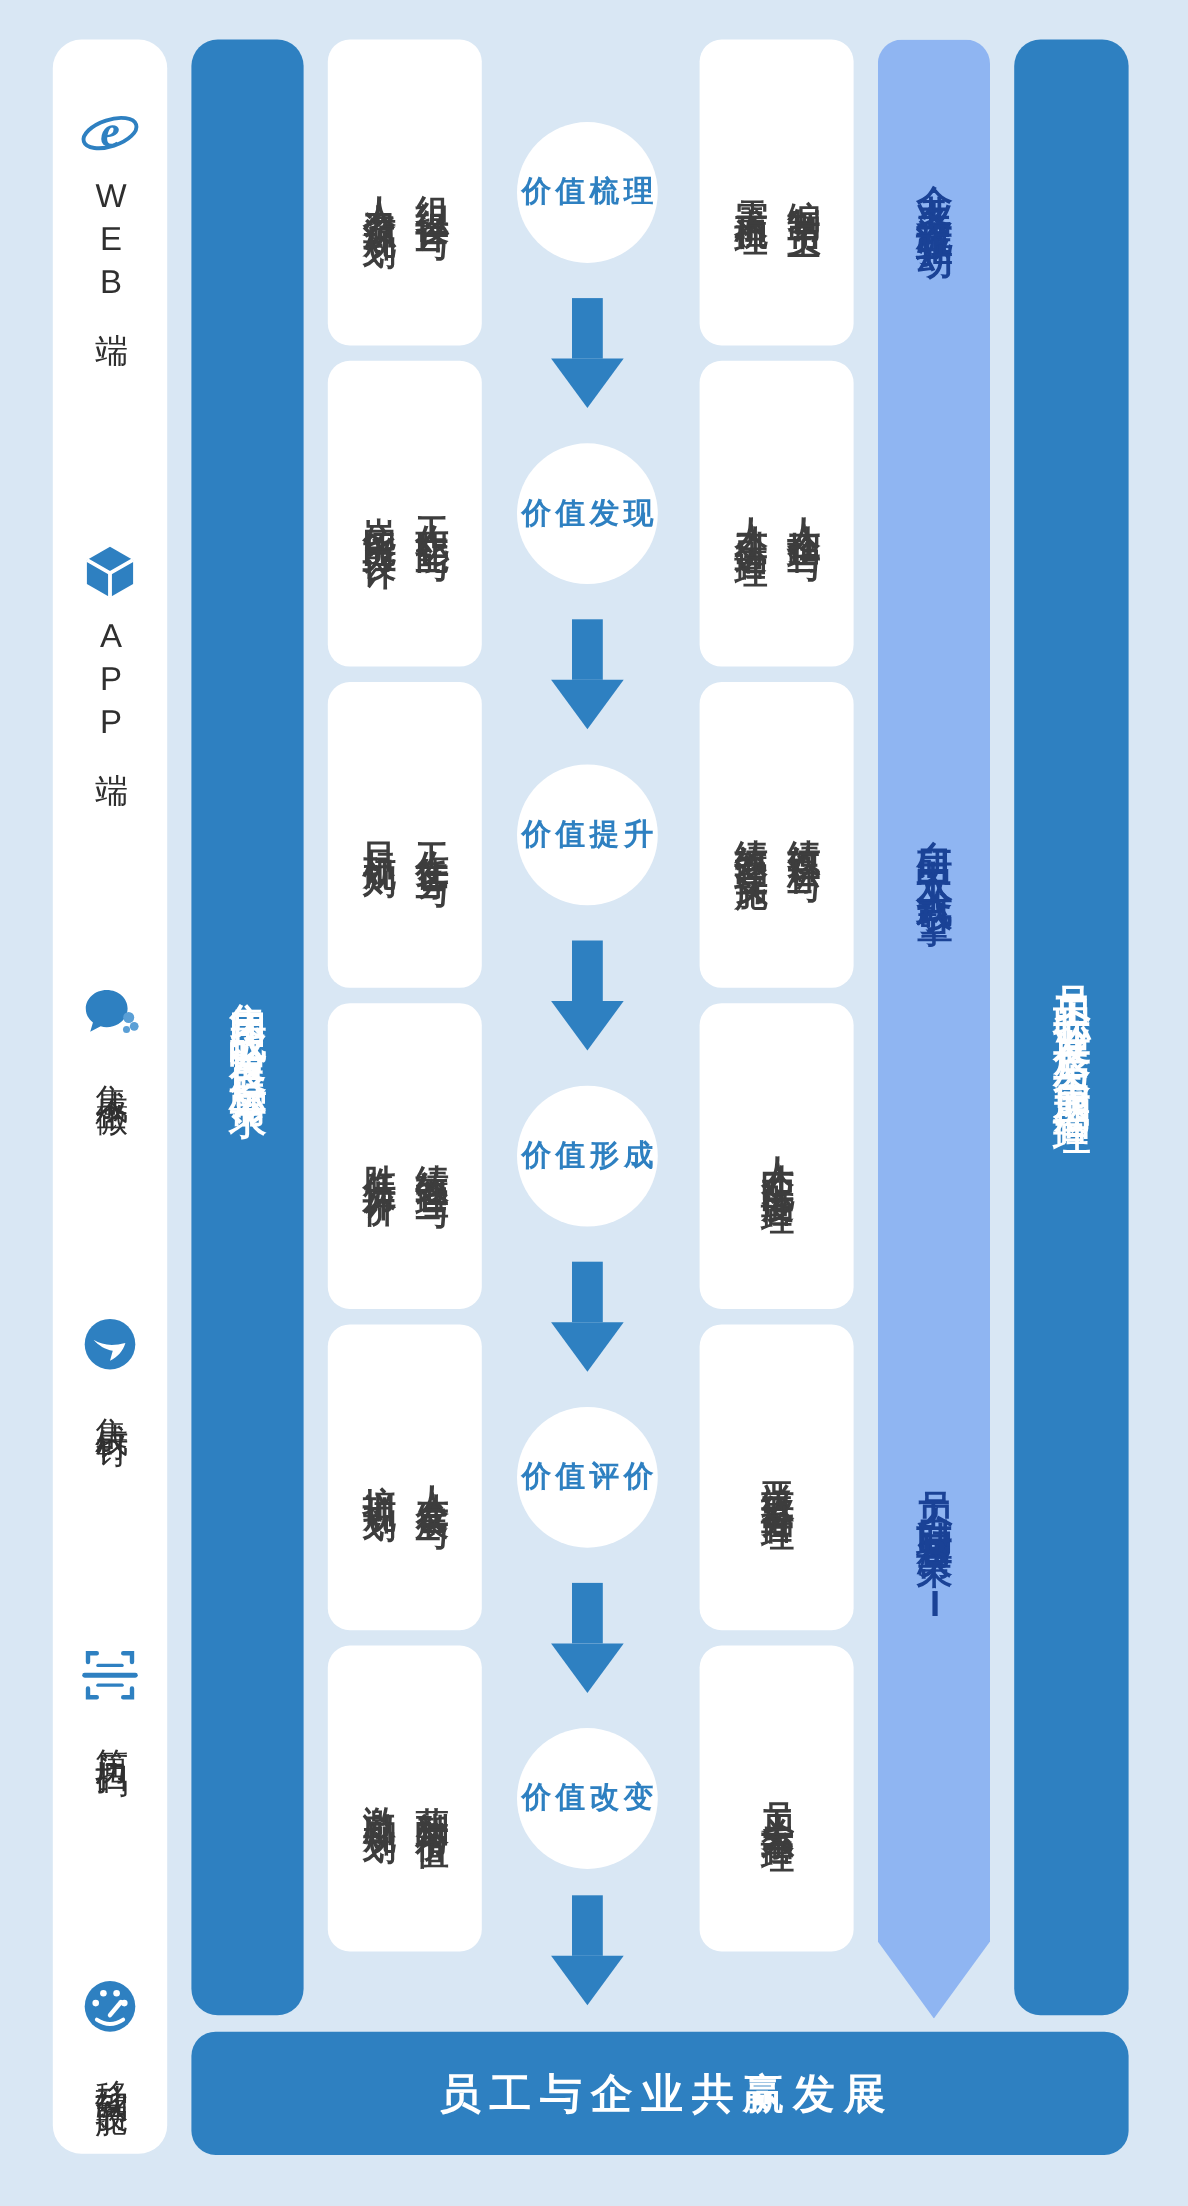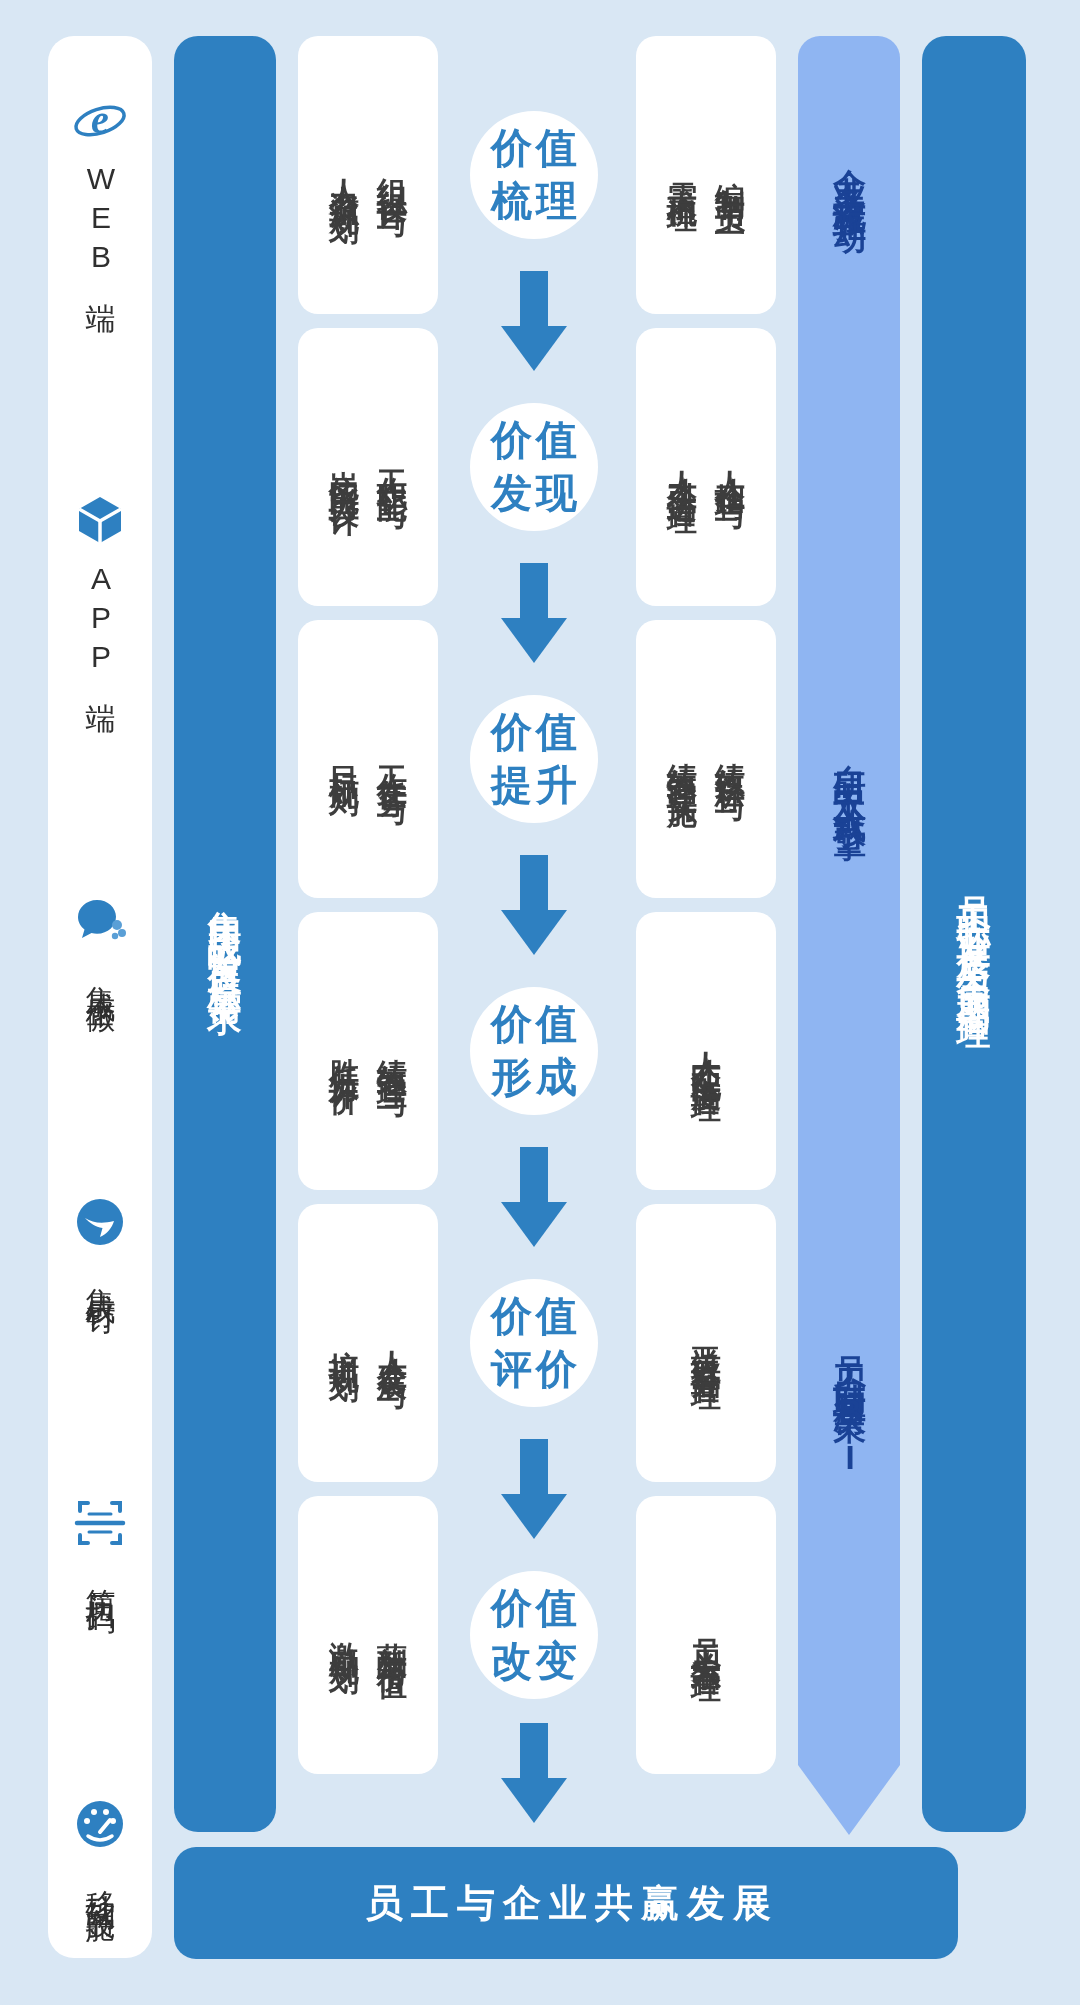--- a/index.html
+++ b/index.html
@@ -28,41 +28,41 @@
 
   
   .card { position:absolute; width:140px; height:278px; background:#ffffff; border-radius:20px;
     display:flex; align-items:center; justify-content:center; }
   .card .vtext { font-size:30px; font-weight:600; color:#3d3d3d; letter-spacing:7px; line-height:1.6; }
   .col-a { left:298px; } .col-b { left:636px; }
   .r0{top:36px}.r1{top:328px}.r2{top:620px}.r3{top:912px}.r4{top:1204px}.r5{top:1496px}
 
   
   .circle { position:absolute; left:470px; width:128px; height:128px; border-radius:50%;
-    background:#ffffff; display:flex; flex-direction:column; align-items:center; justify-content:center;
-    color:#2e80c1; font-size:41px; font-weight:700; line-height:1.3; letter-spacing:4px; padding-left:4px; }
+    background:#ffffff; display:flex; flex-direction:row; align-items:center; justify-content:center;
+    color:#2e80c1; font-size:27px; font-weight:700; line-height:1.3; letter-spacing:4px; padding-left:4px; }
   .c0{top:111px}.c1{top:403px}.c2{top:695px}.c3{top:987px}.c4{top:1279px}.c5{top:1571px}
 
   
   .flow-arrow { position:absolute; left:501px; width:66px; display:flex; flex-direction:column; align-items:center; }
   .flow-arrow .shaft { width:28px; height:55px; background:#2e80c1; }
   .flow-arrow .head { width:0; height:0; border-left:33px solid transparent;
     border-right:33px solid transparent; border-top:45px solid #2e80c1; }
   .a0{top:271px}.a1{top:563px}.a2{top:855px}.a3{top:1147px}.a4{top:1439px}.a5{top:1723px}
 
   
   .engine-bar { position:absolute; left:798px; top:36px; width:102px; height:1799px;
     background:#8fb5f2; border-radius:22px 22px 0 0;
     clip-path:polygon(0 0, 100% 0, 100% calc(100% - 70px), 50% 100%, 0 calc(100% - 70px)); }
   .engine-bar .vtext { position:absolute; left:50%; transform:translateX(-50%);
     color:#1a4296; font-size:33px; font-weight:700; letter-spacing:9px; }
   .e0{top:106px}.e1{top:702px}.e2{top:1294px}
 
   
-  .bottom-bar { position:absolute; left:174px; top:1847px; width:784px; height:112px;
+  .bottom-bar { position:absolute; left:174px; top:1847px; width:852px; height:112px;
     background:#2e80c1; border-radius:22px; display:flex; align-items:center; justify-content:center;
     color:#ffffff; font-size:38px; font-weight:700; letter-spacing:8px; padding-left:12px; }
 </style>
 </head>
 <body>
 
 <div class="page">
 
   <div class="left-panel">
     <div class="channel">

